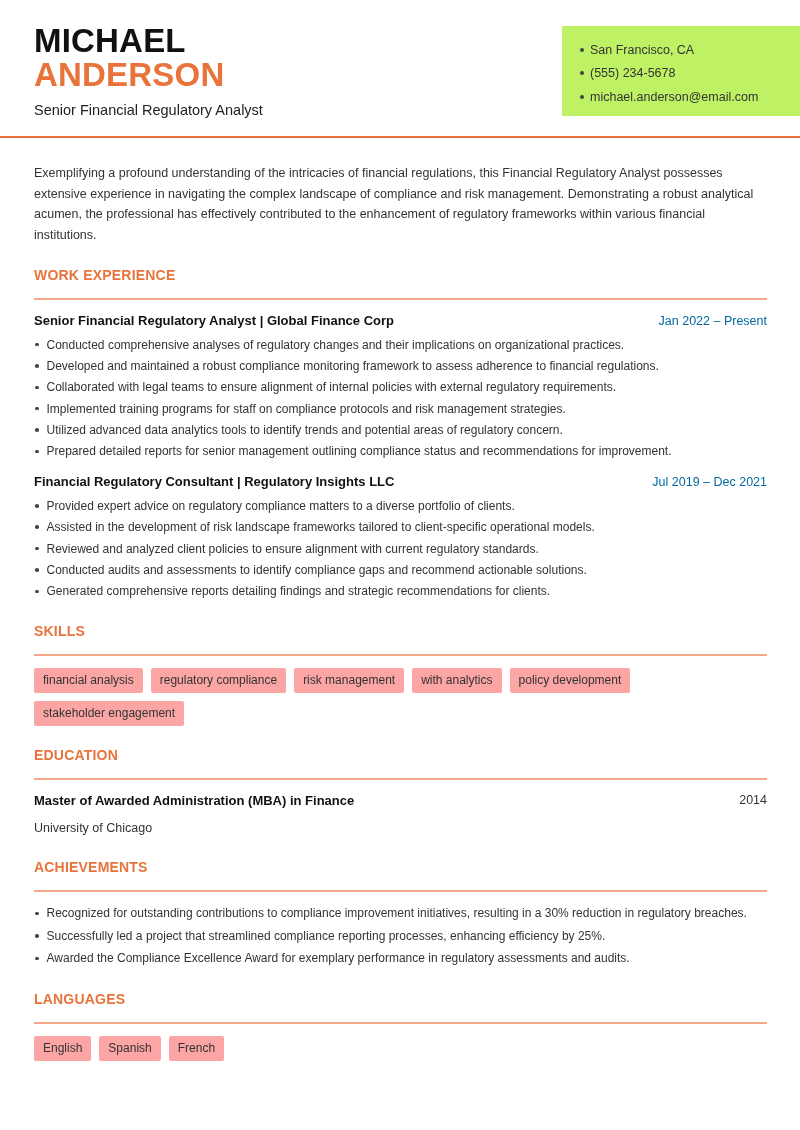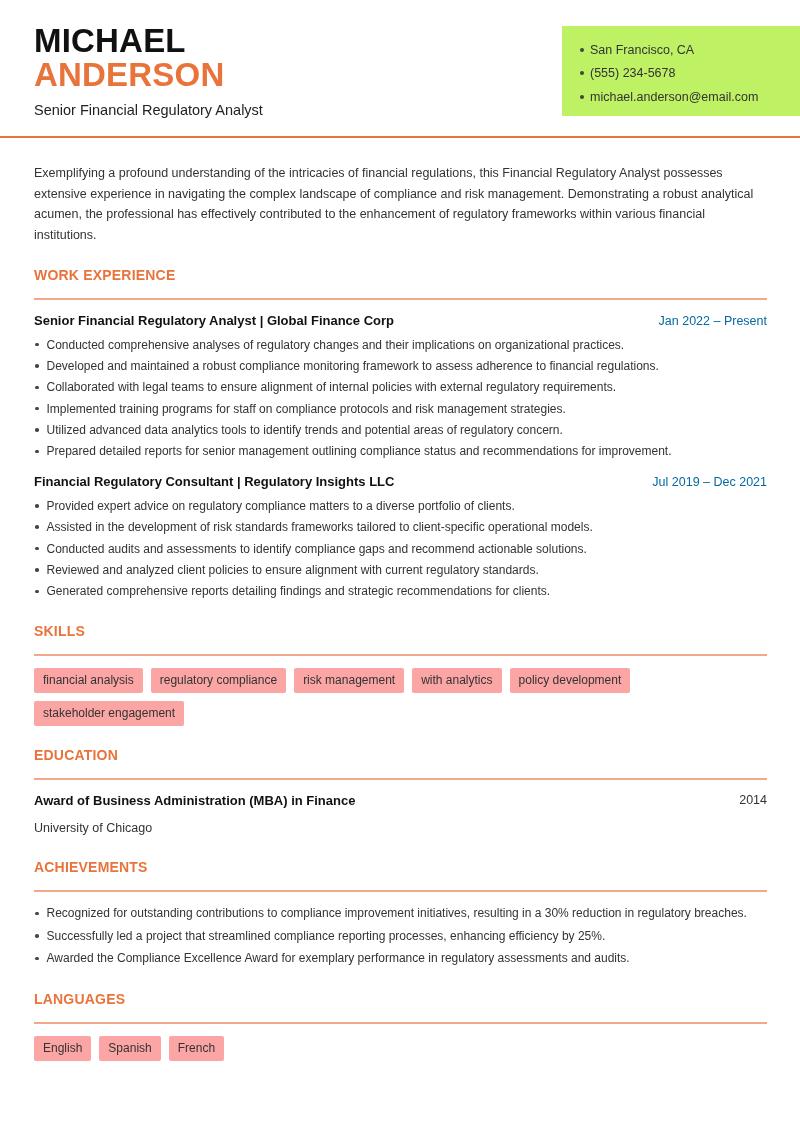--- a/index.html
+++ b/index.html
@@ -104,50 +104,50 @@
       <span class="job-role">Financial Regulatory Consultant | Regulatory Insights LLC</span>
       <span class="job-date">Jul 2019 – Dec 2021</span>
     </div>
     <div class="bullets">
       <div class="b-item">
           <span class="bullet"></span>
           <span>Provided expert advice on regulatory compliance matters to a diverse portfolio of clients.</span>
         </div>
       <div class="b-item">
           <span class="bullet"></span>
-          <span>Assisted in the development of risk standards frameworks tailored to client-specific operational models.</span>
+          <span>Assisted in the development of risk landscape frameworks tailored to client-specific operational models.</span>
+        </div>
+      <div class="b-item">
+          <span class="bullet"></span>
+          <span>Reviewed and analyzed client policies to ensure alignment with current regulatory standards.</span>
         </div>
       <div class="b-item">
           <span class="bullet"></span>
           <span>Conducted audits and assessments to identify compliance gaps and recommend actionable solutions.</span>
-        </div>
-      <div class="b-item">
-          <span class="bullet"></span>
-          <span>Reviewed and analyzed client policies to ensure alignment with current regulatory standards.</span>
         </div>
       <div class="b-item">
           <span class="bullet"></span>
           <span>Generated comprehensive reports detailing findings and strategic recommendations for clients.</span>
         </div>
     </div>
   </div>
 
   <div class="section-title">SKILLS</div>
   <div class="chips">
     <span class="chip">financial analysis</span>
     <span class="chip">regulatory compliance</span>
     <span class="chip">risk management</span>
     <span class="chip">with analytics</span>
     <span class="chip">policy development</span>
     <span class="chip">stakeholder engagement</span>
   </div>
 
   <div class="section-title">EDUCATION</div>
   <div class="edu-head">
-    <span class="edu-degree">Award of Business Administration (MBA) in Finance</span>
+    <span class="edu-degree">Master of Awarded Administration (MBA) in Finance</span>
     <span class="edu-year">2014</span>
   </div>
   <div class="edu-school">University of Chicago</div>
 
   <div class="section-title" style="margin-top:24px">ACHIEVEMENTS</div>
   <div class="bullets" style="margin-top:10px">
     <div class="b-item" style="height:22.5px">
         <span class="bullet"></span>
         <span>Recognized for outstanding contributions to compliance improvement initiatives, resulting in a 30% reduction in regulatory breaches.</span>
       </div>

